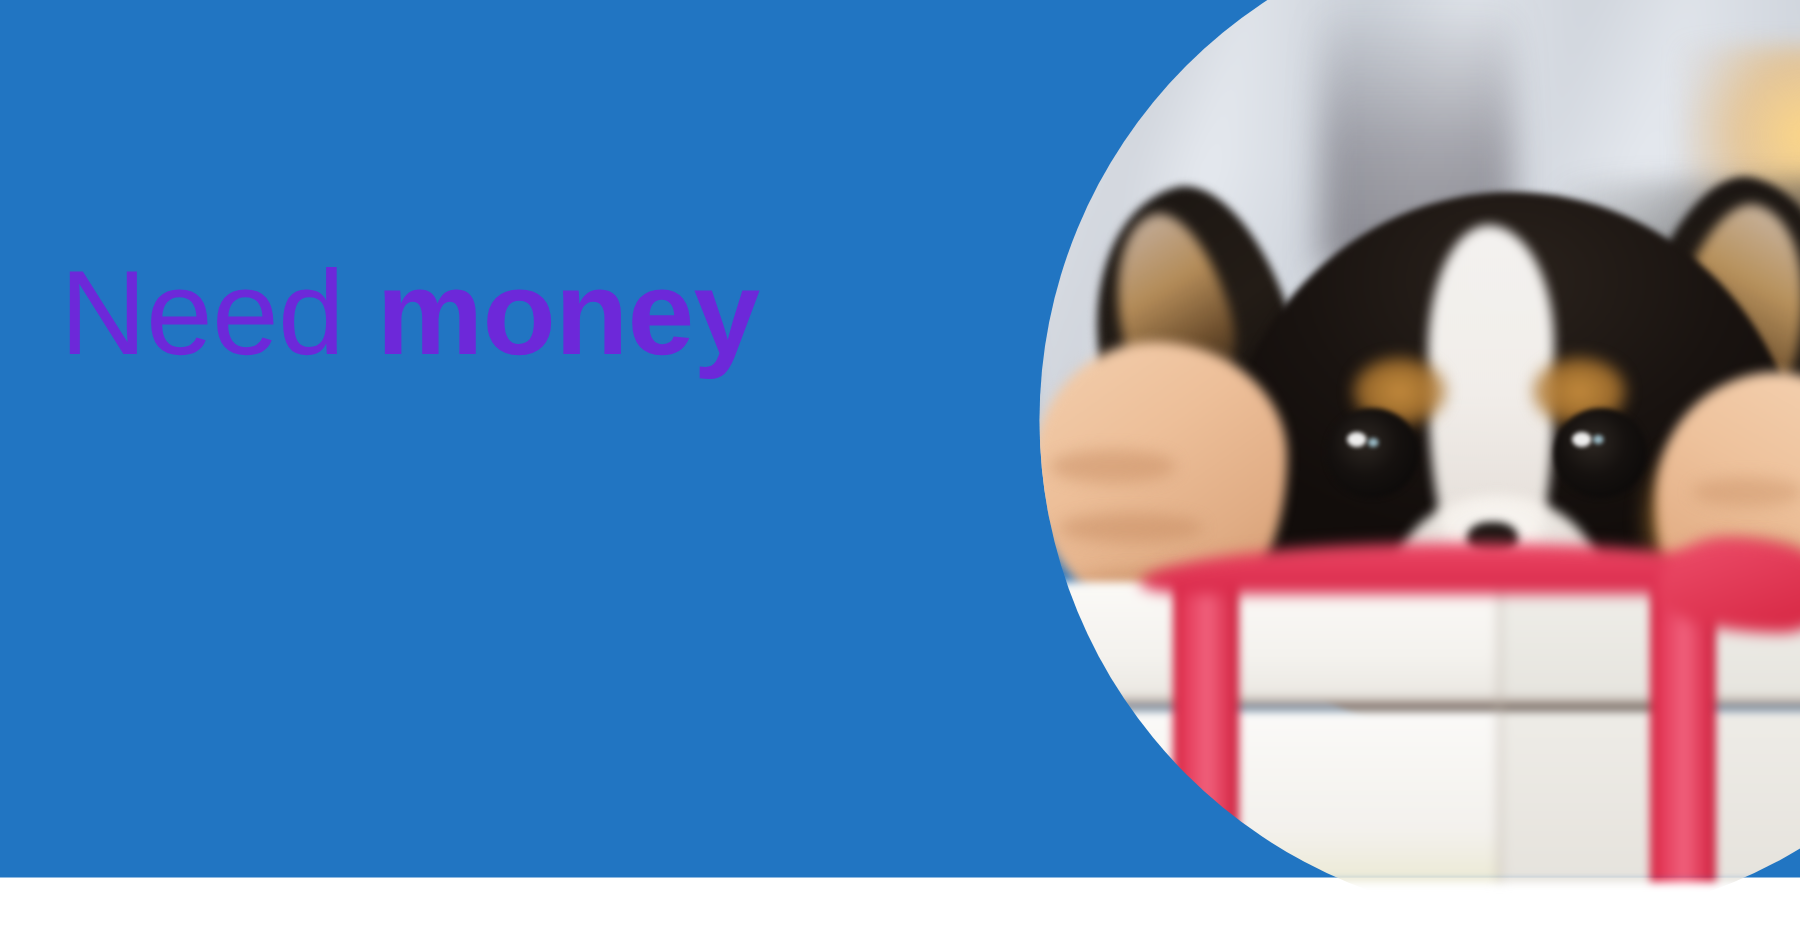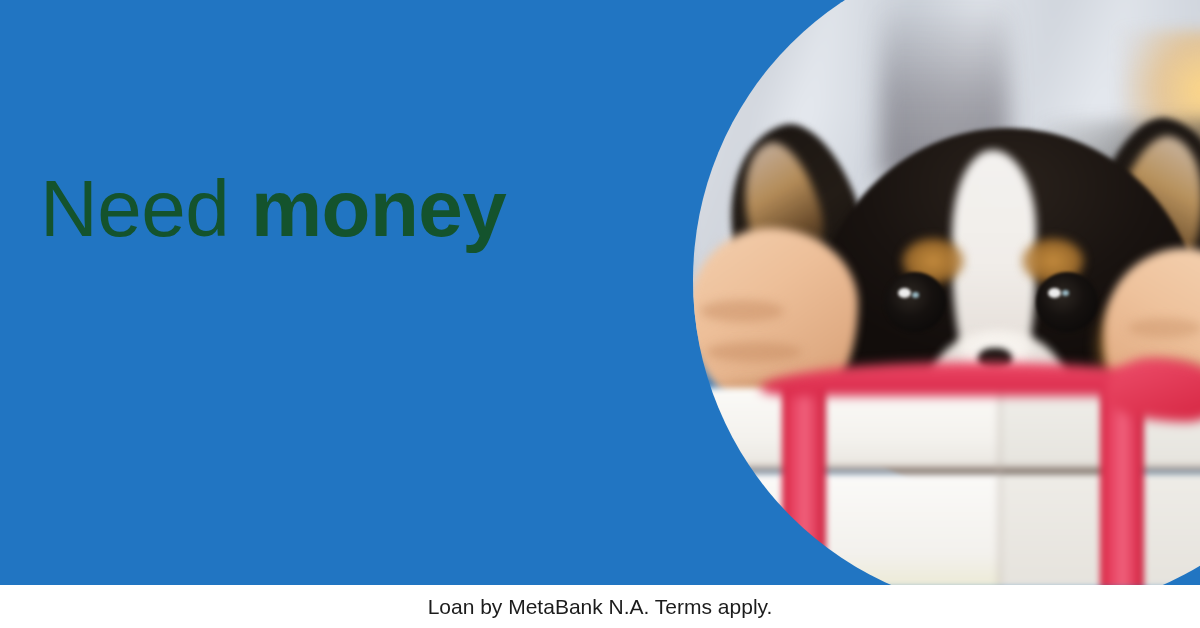--- a/index.html
+++ b/index.html
@@ -428,21 +428,21 @@
       rgba(214,168,96,0.85) 0%,
       rgba(186,136,66,0.6) 100%);
     filter: blur(5px);
   }
 
   
   .headline {
     position: absolute;
     left: 40px;
     top: 163px;
-    color: #14532d;
+    color: #6d28d9;
     font-size: 80px;
     line-height: 1.16;
     letter-spacing: -0.5px;
     white-space: nowrap;
   }
   .headline-line { display: block; }
   .h-regular { font-weight: 400; }
   .h-bold { font-weight: 700; }
 
   
@@ -526,17 +526,14 @@
         </div>
 
       </div>
     </div>
   </div>
 
   <div class="headline">
     <span class="headline-line"><span class="h-regular">Need </span><span class="h-bold">money</span></span>
   </div>
 
-  <div class="caption-bar">
-    <span class="caption-text">Loan by MetaBank N.A. Terms apply.</span>
-  </div>
 
 </div>
 
 </body></html>

